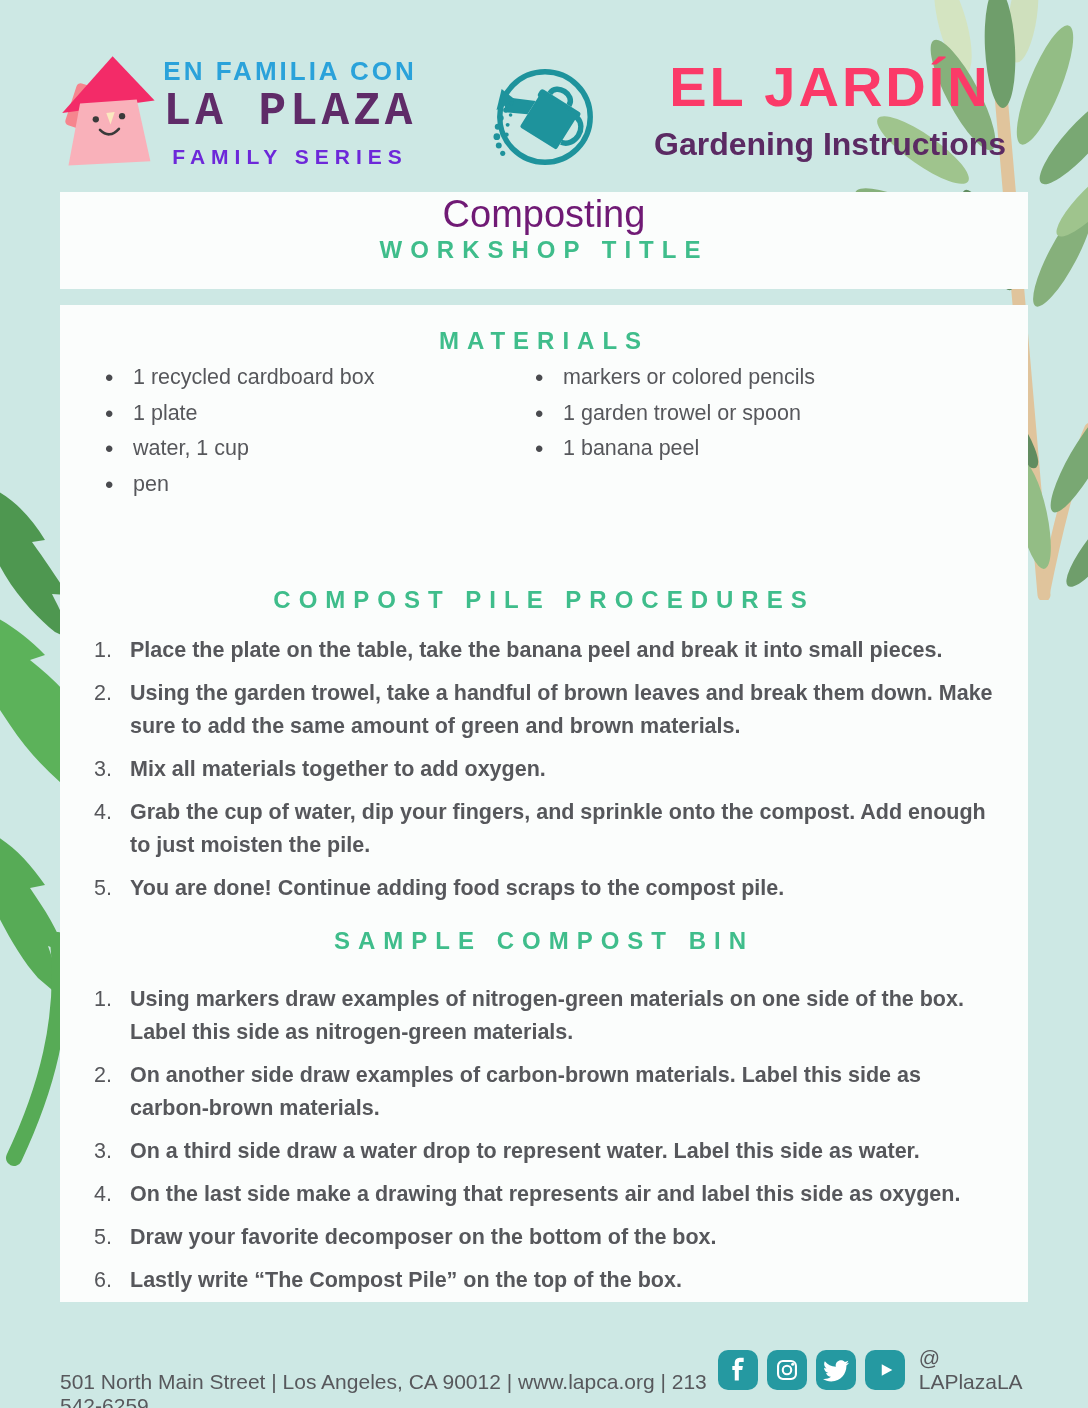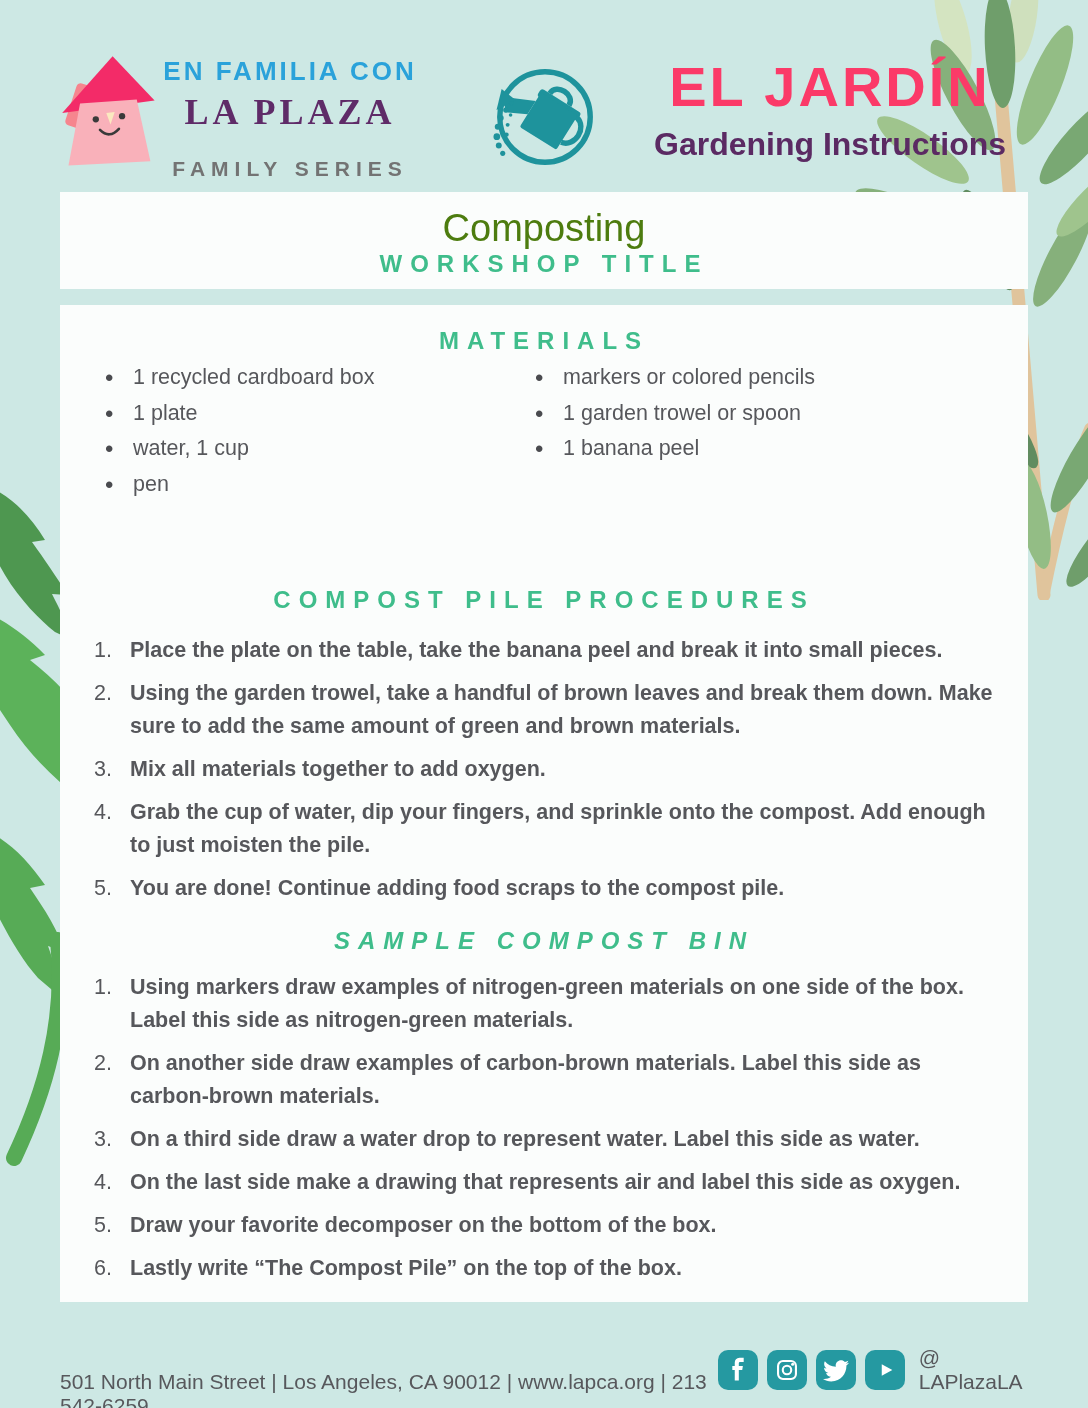--- a/index.html
+++ b/index.html
@@ -11,48 +11,48 @@
   }
   .decor{position:absolute;z-index:1;}
   #rosemary{top:0;right:0;}
   #left-plant{left:0;top:480px;}
 
   
   .header{position:absolute;top:0;left:0;width:100%;height:216px;z-index:2;}
   .house{position:absolute;left:58px;top:54px;}
   .brand{position:absolute;left:142px;top:56px;width:296px;text-align:center;}
   .brand-line1{font-size:26px;font-weight:bold;letter-spacing:3px;color:#2aa2da;}
-  .brand-line2{font-family:Liberation Serif, serif;font-size:36px;font-weight:bold;letter-spacing:4px;color:#5f2b68;line-height:50px;}
-  .brand-line3{font-size:21px;font-weight:bold;letter-spacing:6px;color:#737373;margin-top:20px;}
+  .brand-line2{font-family:Liberation Mono, monospace;font-size:46px;font-weight:bold;letter-spacing:4px;color:#5f2b68;line-height:50px;}
+  .brand-line3{font-size:21px;font-weight:bold;letter-spacing:6px;color:#6d28d9;margin-top:8px;}
   .wcan{position:absolute;left:486px;top:56px;}
   .jtitle{position:absolute;left:620px;top:56px;width:420px;text-align:center;}
   .jtitle-main{font-size:56px;font-weight:800;letter-spacing:3px;color:#fb3a68;line-height:62px;}
   .jtitle-sub{font-size:32px;font-weight:600;color:#5b2a63;margin-top:8px;}
 
   
   .card{position:absolute;left:60px;width:968px;background:#fbfdfc;z-index:2;}
   #card-workshop{top:192px;height:97px;text-align:center;}
   #card-materials{top:305px;height:260px;}
   #card-main{top:560px;height:742px;}
 
-  .workshop-title{font-size:38px;color:#4d7c0f;padding-top:14px;line-height:44px;}
+  .workshop-title{font-size:38px;color:#701a75;line-height:44px;}
   .section-heading{font-size:24px;font-weight:bold;letter-spacing:8px;color:#3fbd8b;text-align:center;}
   #card-workshop .section-heading{}
   #card-materials .section-heading{padding-top:22px;}
 
   .mat-cols{display:flex;margin-top:6px;}
   .mat-col{list-item:none;}
   .mat-col.c1{margin-left:45px;width:430px;}
   .mat-col.c2{width:460px;}
   .mat-row{display:flex;font-size:21.5px;line-height:33.5px;}
   .bullet{width:28px;flex:none;}
   .bullet::before{content:"•";font-size:24px;color:#4a4b4f;}
 
   .h-proc{padding-top:26px;margin-bottom:20px;}
-  .h-bin{margin-top:22px;margin-bottom:16px;font-style:italic;}
+  .h-bin{margin-top:22px;margin-bottom:28px;}
   .steps{margin:0 28px 0 34px;}
   .step{display:flex;font-size:21.5px;line-height:33px;margin-bottom:10px;}
   .step-num{flex:none;width:36px;}
   .step-text{flex:1;font-weight:bold;}
 
   
   .footer{position:absolute;left:60px;top:1322px;width:975px;display:flex;align-items:center;z-index:2;}
   .footer-info{font-size:21px;color:#57585c;margin-top:48px;}
   .social{display:flex;gap:9px;margin-left:auto;}
   .social-btn{width:40px;height:40px;border-radius:10px;background:#2599a1;display:flex;align-items:center;justify-content:center;}

